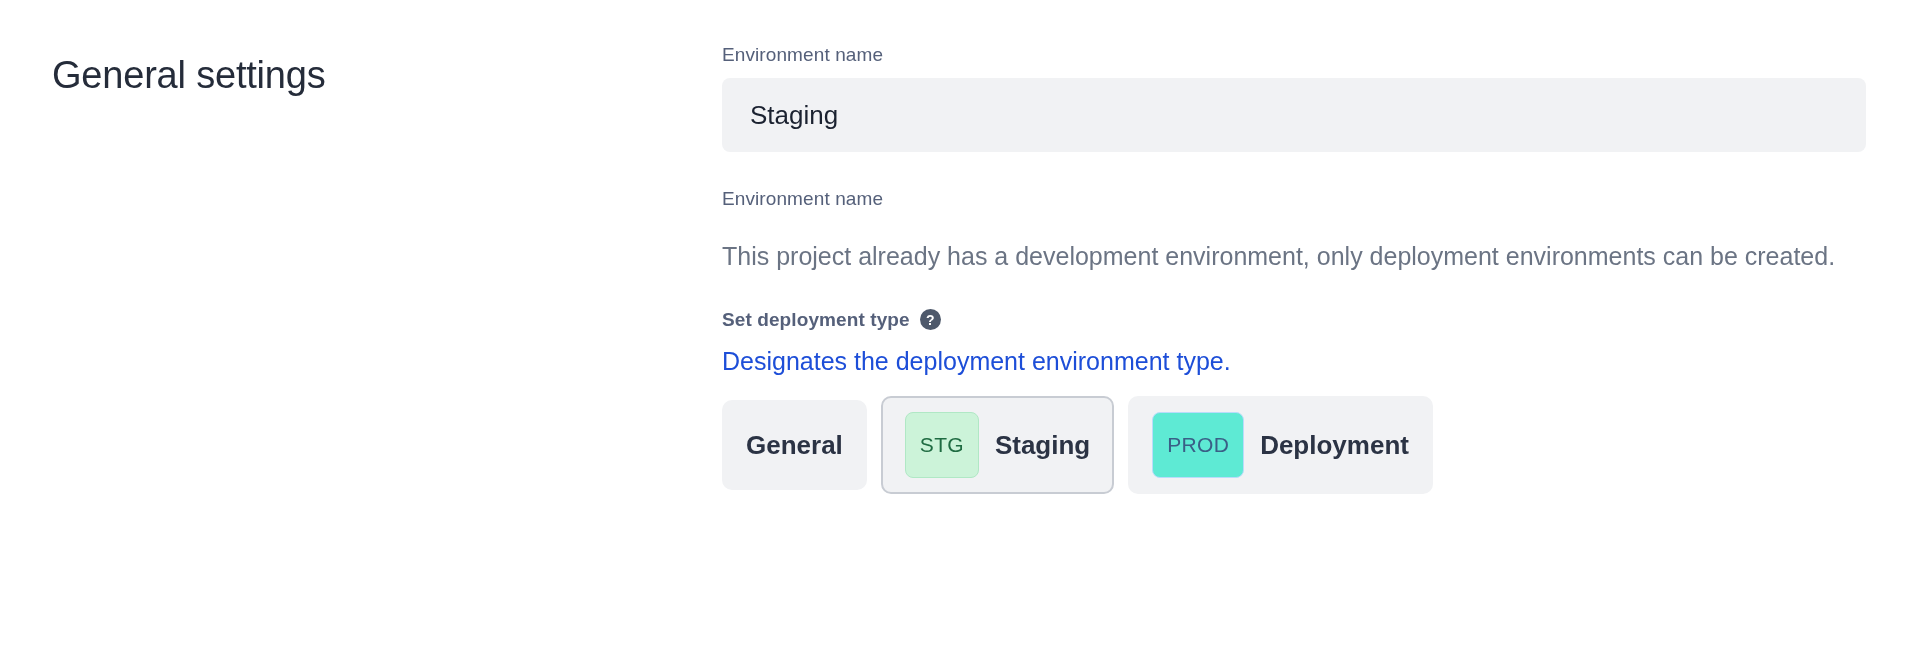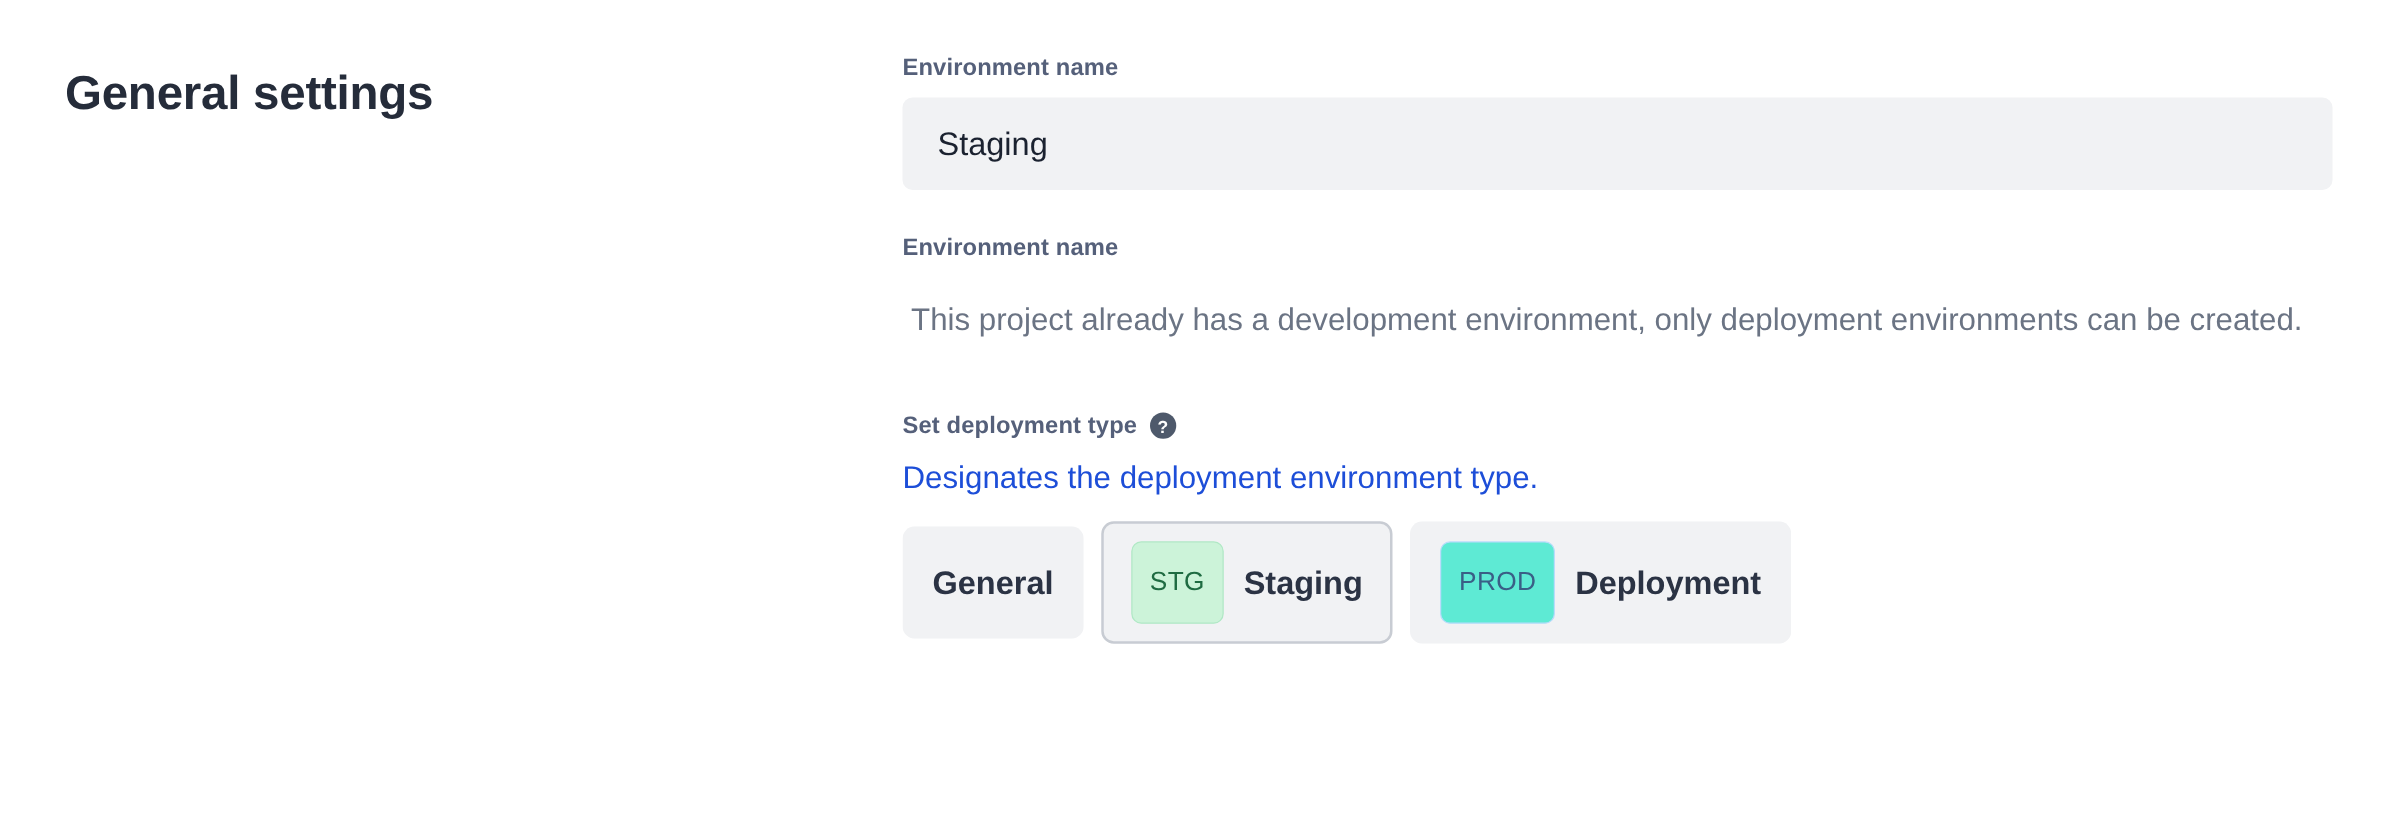--- a/index.html
+++ b/index.html
@@ -22,38 +22,38 @@
     height: 652px;
     box-sizing: border-box;
   }
 
   
   .section-title {
     position: absolute;
     left: 52px;
     top: 28px;
     font-size: 38px;
-    font-weight: 700;
+    font-weight: 400;
     color: #252c3a;
     letter-spacing: -0.2px;
     line-height: 1.2;
     white-space: nowrap;
   }
 
   
   .form-col {
     position: absolute;
     left: 722px;
     top: 44px;
     width: 1144px;
   }
 
   .field-label {
     font-size: 19px;
-    font-weight: 700;
+    font-weight: 400;
     color: #55607a;
     line-height: 1.2;
     margin: 0 0 11px 0;
     display: block;
     letter-spacing: 0.1px;
   }
 
   .text-input {
     box-sizing: border-box;
     width: 1144px;
@@ -74,25 +74,24 @@
   .field-block { margin-bottom: 0; }
   .spacer-1 { height: 36px; }
 
   .help-paragraph {
     font-size: 25px;
     color: #6b7484;
     line-height: 1.32;
     margin: 29px 0 0 0;
     max-width: 1120px;
     font-weight: 400;
-    text-align: right;
-  }
-
-  
-  .deploy-section { margin-top: 57px; }
+  }
+
+  
+  .deploy-section { margin-top: 36px; }
 
   .deploy-label-row {
     display: flex;
     align-items: center;
     gap: 10px;
   }
   .deploy-label {
     font-size: 19px;
     font-weight: 700;
     color: #55607a;

